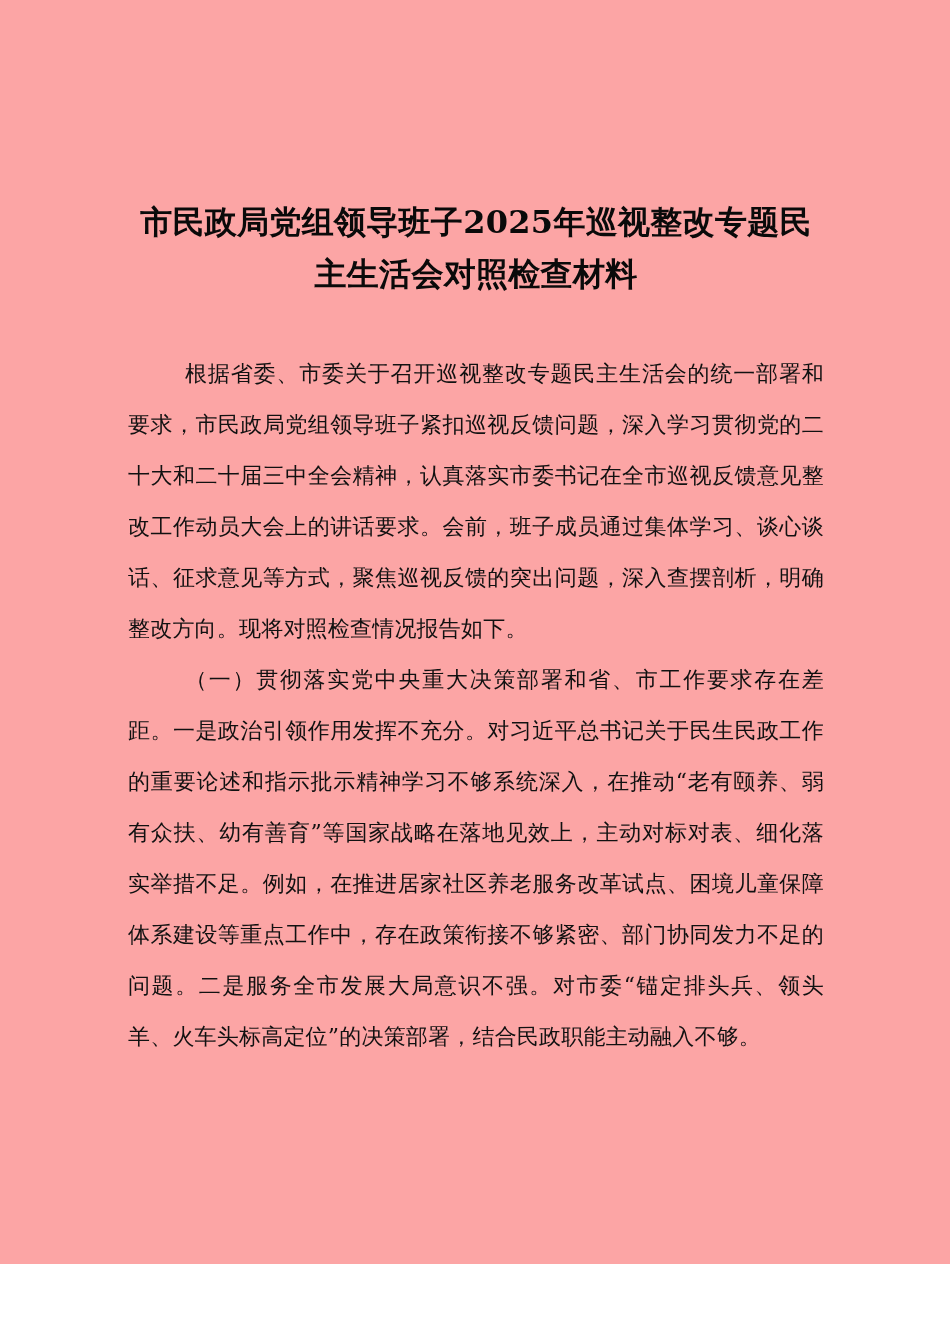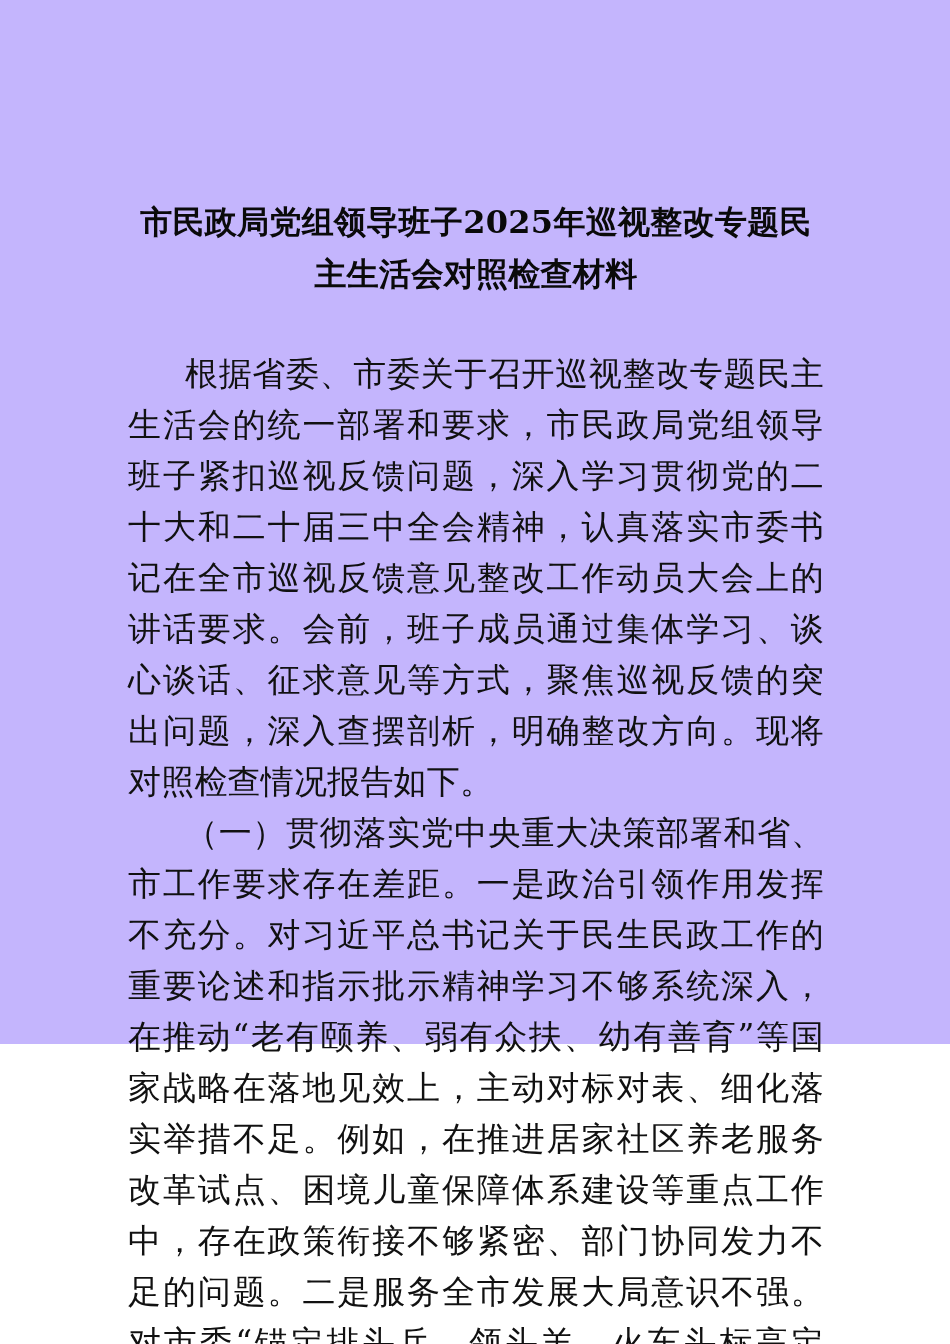--- a/index.html
+++ b/index.html
@@ -12,22 +12,22 @@
     height: 1344px;
     overflow: hidden;
     font-family: "DejaVu Serif", "Liberation Serif", serif;
     color: #000000;
     -webkit-font-smoothing: antialiased;
   }
 
   .page {
     position: relative;
     width: 950px;
-    height: 1044px;
-    background: #c4b5fd;
+    height: 1264px;
+    background: #fca5a5;
     box-sizing: border-box;
   }
 
   .doc-body {
     position: absolute;
     left: 128px;
     top: 196px;
     width: 696px;
   }
 
@@ -39,21 +39,21 @@
     line-height: 52px;
     text-align: center;
     letter-spacing: 0.3px;
     margin: 0 0 0 0;
     color: #0a0a0a;
   }
 
   
   .para {
     font-family: "DejaVu Serif", "Liberation Serif", serif;
-    font-size: 33px;
+    font-size: 22px;
     line-height: 51px;
     text-align: justify;
     text-justify: inter-ideograph;
     text-indent: 57px;
     margin: 0;
     color: #111111;
     letter-spacing: 0.2px;
     word-break: break-all;
   }
 

